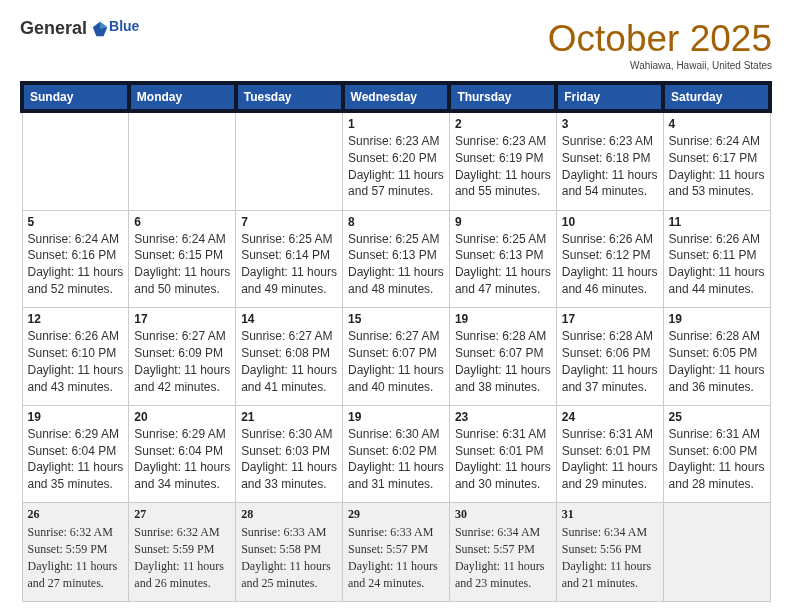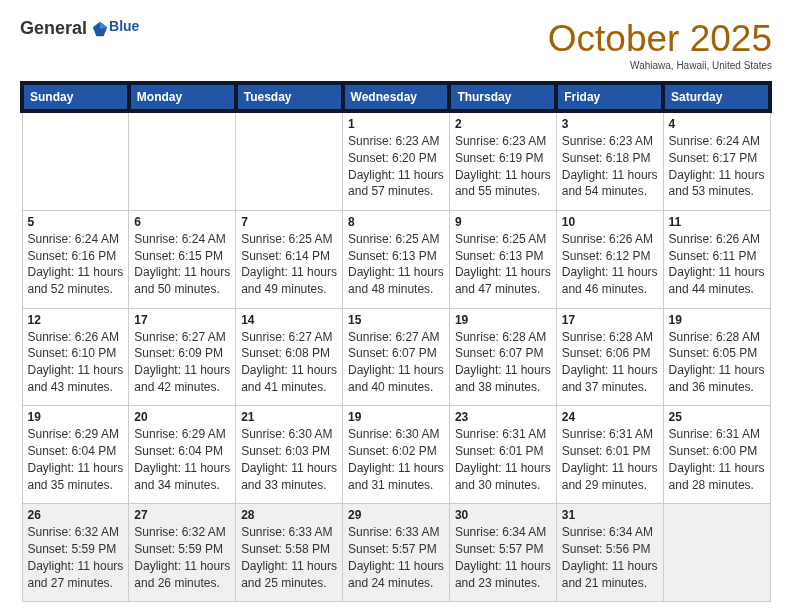--- a/index.html
+++ b/index.html
@@ -80,20 +80,21 @@
       vertical-align: top;
       padding: 4px 5px;
       border: 1px solid #ccc;
       font-size: 9.5px;
       color: #333;
       height: 80px;
       background: #fff;
     }
     .calendar tr:last-child td {
       background: #f0f0f0;
+      font-family: Liberation Serif, serif;
     }
     .day-num {
       font-size: 12px;
       font-weight: bold;
       color: #222;
       display: block;
       margin-bottom: 2px;
     }
     .cell-text {
       font-size: 12px;

